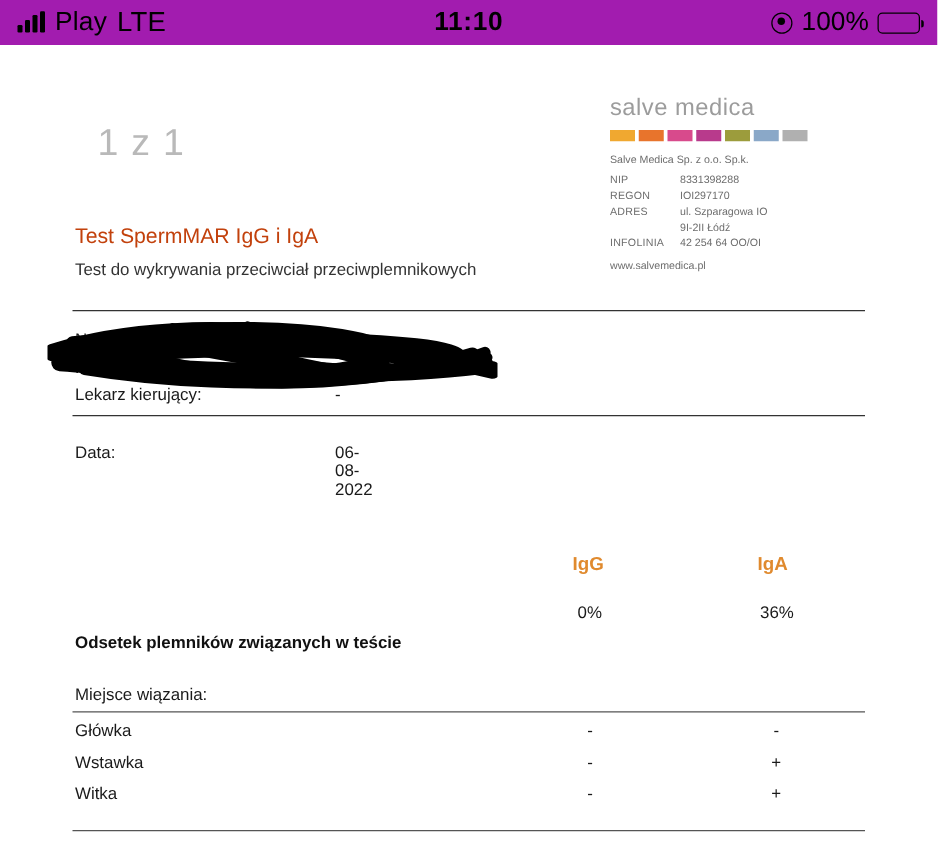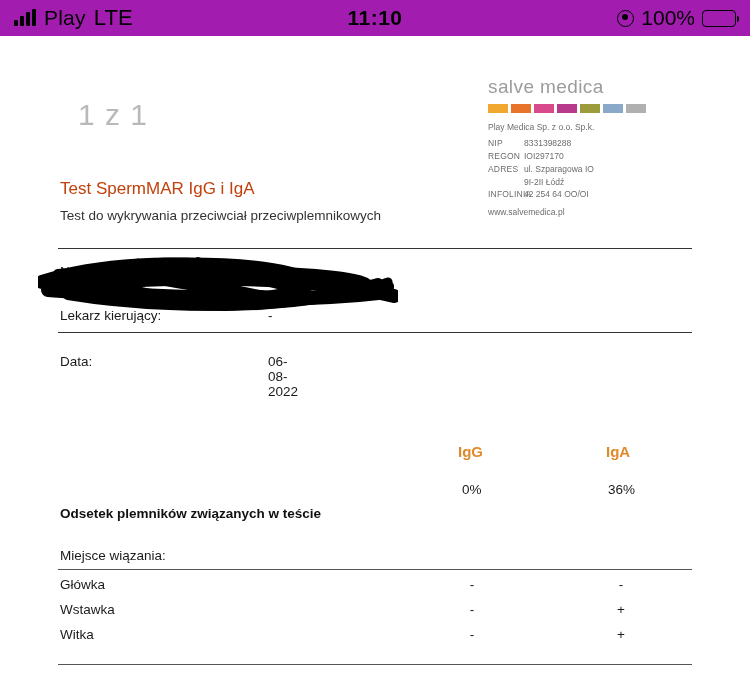--- a/index.html
+++ b/index.html
@@ -114,21 +114,21 @@
   .lh-swatches { display: flex; gap: 3px; margin-bottom: 8px; }
   .lh-swatches span { display: block; width: 20px; height: 9px; }
   .lh-company {
     font-size: 8.5px;
     color: #6d6d6d;
     line-height: 1.45;
     margin-bottom: 4px;
   }
   .lh-rows { font-size: 8.5px; color: #6d6d6d; line-height: 1.5; }
   .lh-row { display: flex; }
-  .lh-label { width: 36px; letter-spacing: .2px; }
+  .lh-label { width: 56px; letter-spacing: .2px; }
   .lh-val { flex: 1; }
   .lh-web { margin-top: 6px; font-size: 8.5px; color: #6d6d6d; }
 
   .title {
     position: absolute;
     left: 60px; top: 143px;
     font-size: 17px;
     font-weight: normal;
     color: #c2410c;
   }
@@ -256,21 +256,21 @@
     <div class="lh-logo">salve medica</div>
     <div class="lh-swatches">
       <span style="background:#f0a830"></span>
       <span style="background:#e8742c"></span>
       <span style="background:#d84a8c"></span>
       <span style="background:#b83a8c"></span>
       <span style="background:#9c9c3c"></span>
       <span style="background:#8aa8c8"></span>
       <span style="background:#b0b0b0"></span>
     </div>
-    <div class="lh-company">Play Medica Sp. z o.o. Sp.k.</div>
+    <div class="lh-company">Salve Medica Sp. z o.o. Sp.k.</div>
     <div class="lh-rows">
       <div class="lh-row">
         <span class="lh-label">NIP</span>
         <span class="lh-val">8331398288</span>
       </div>
       <div class="lh-row">
         <span class="lh-label">REGON</span>
         <span class="lh-val">IOI297170</span>
       </div>
       <div class="lh-row">

